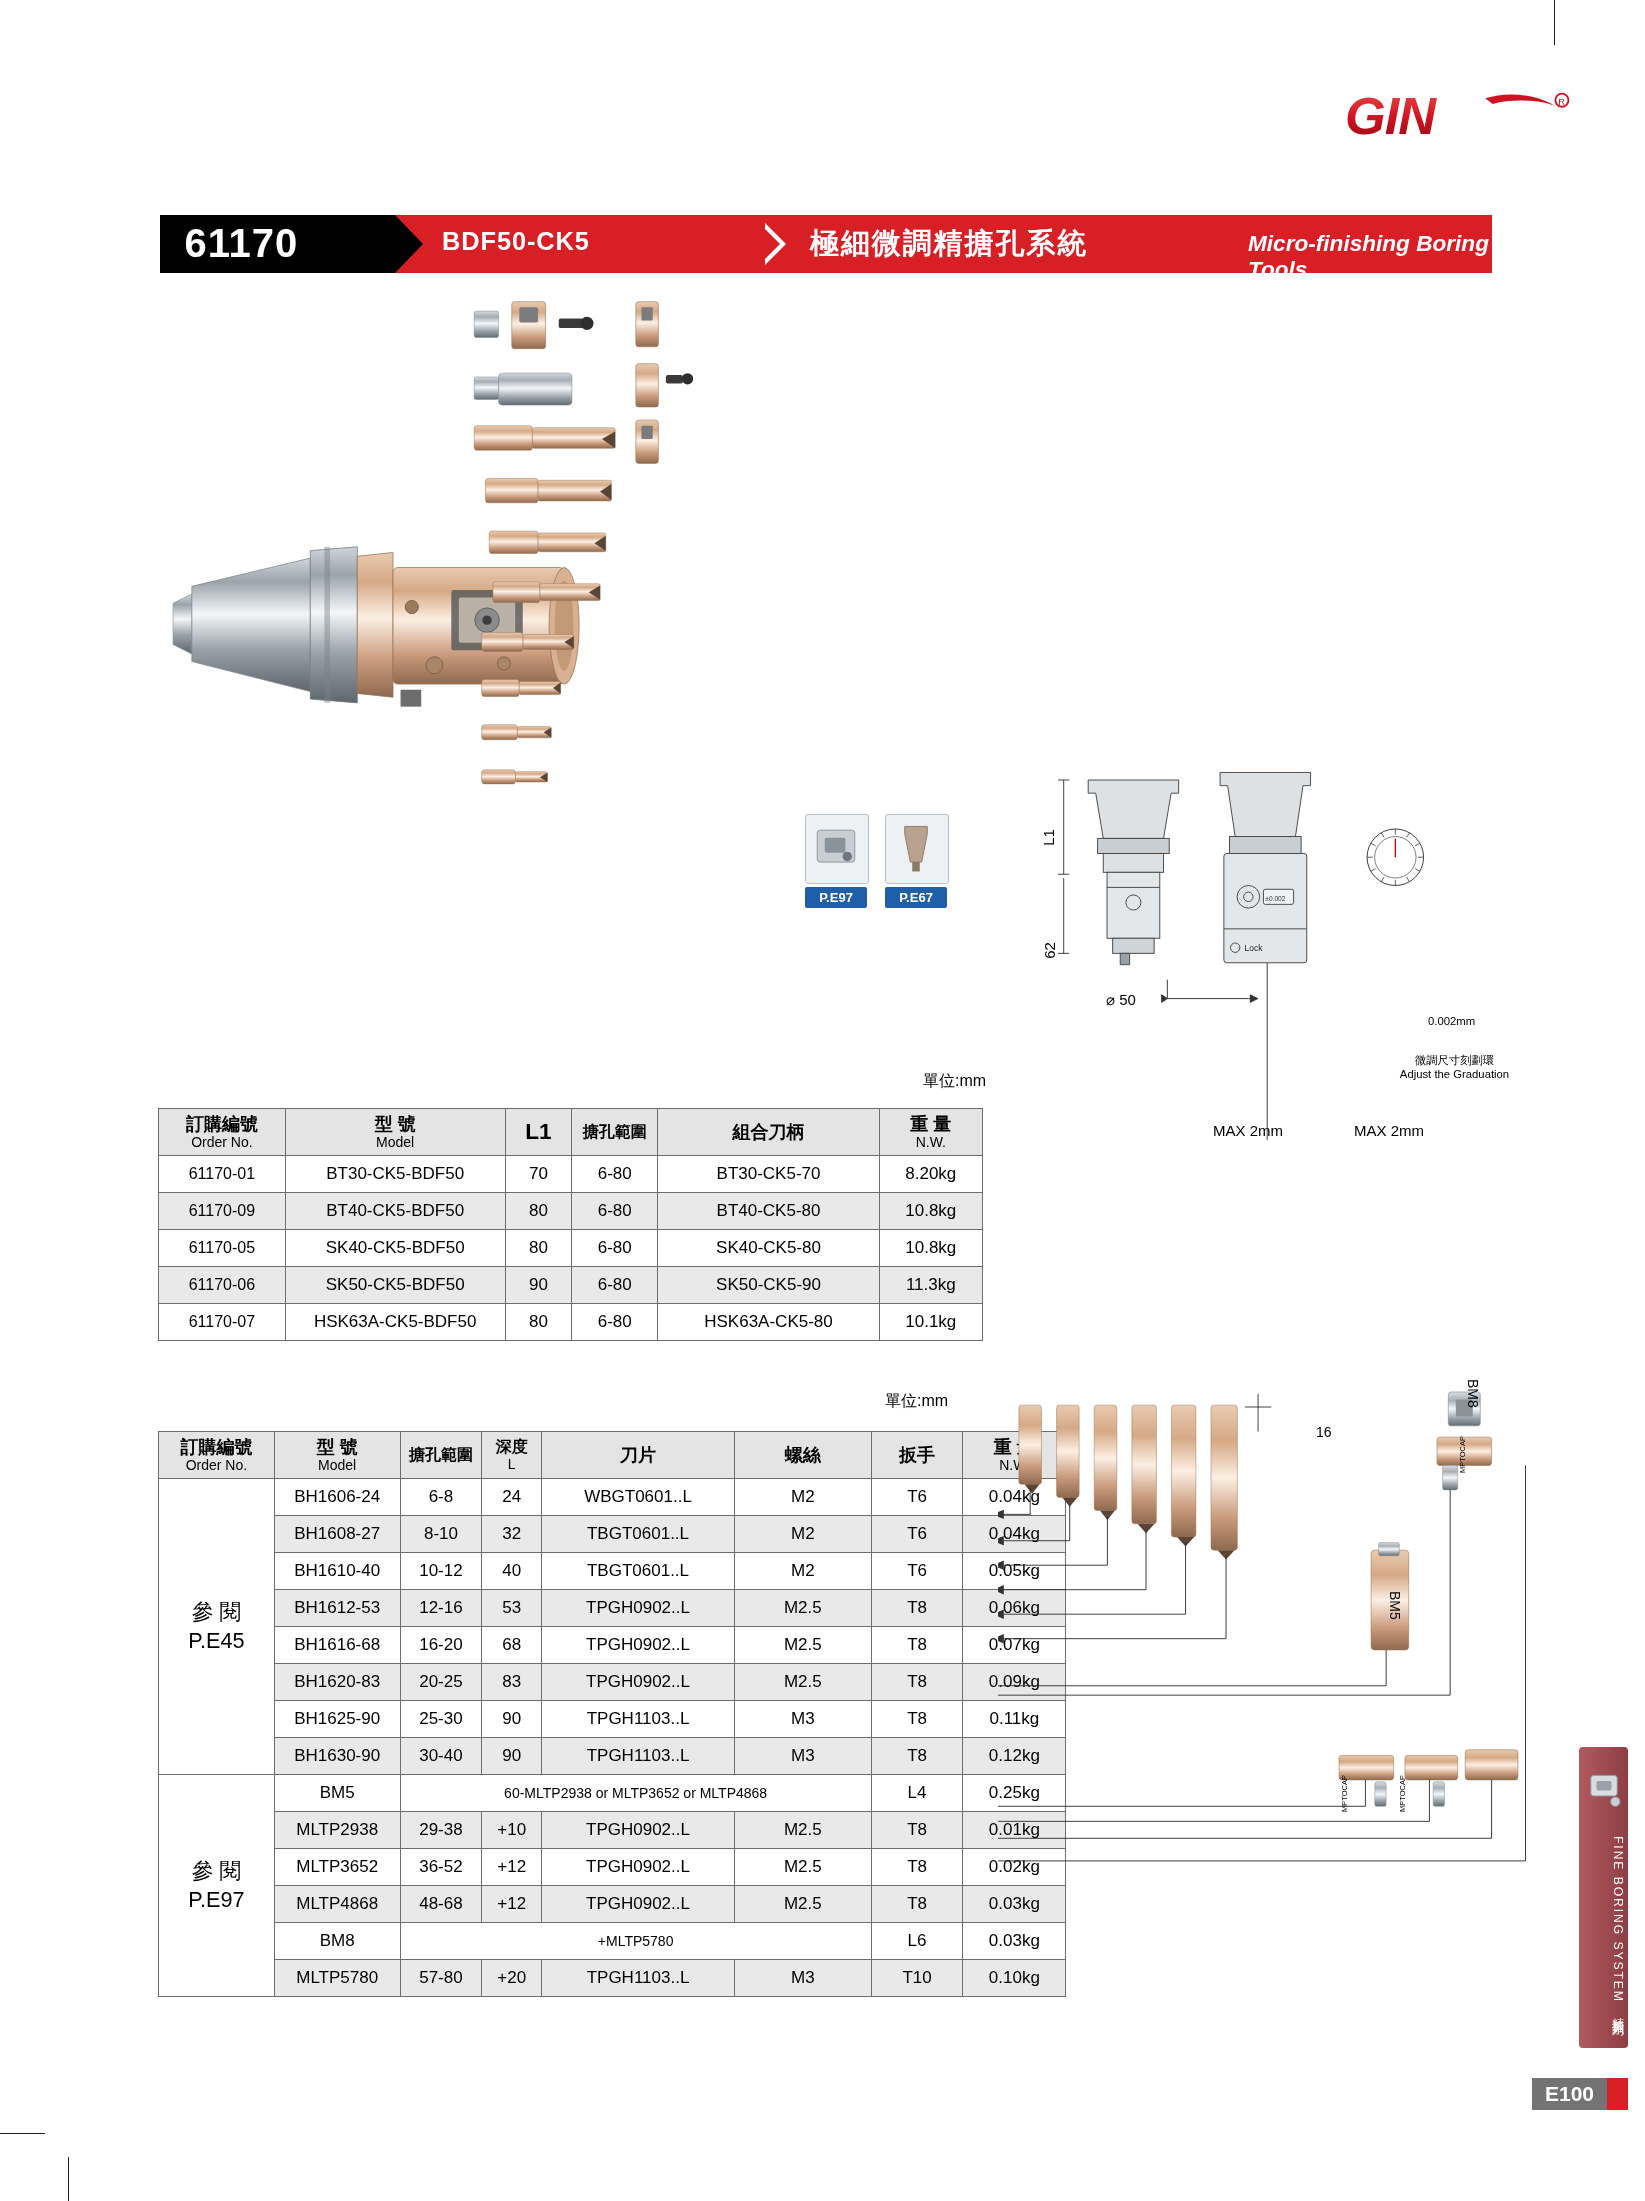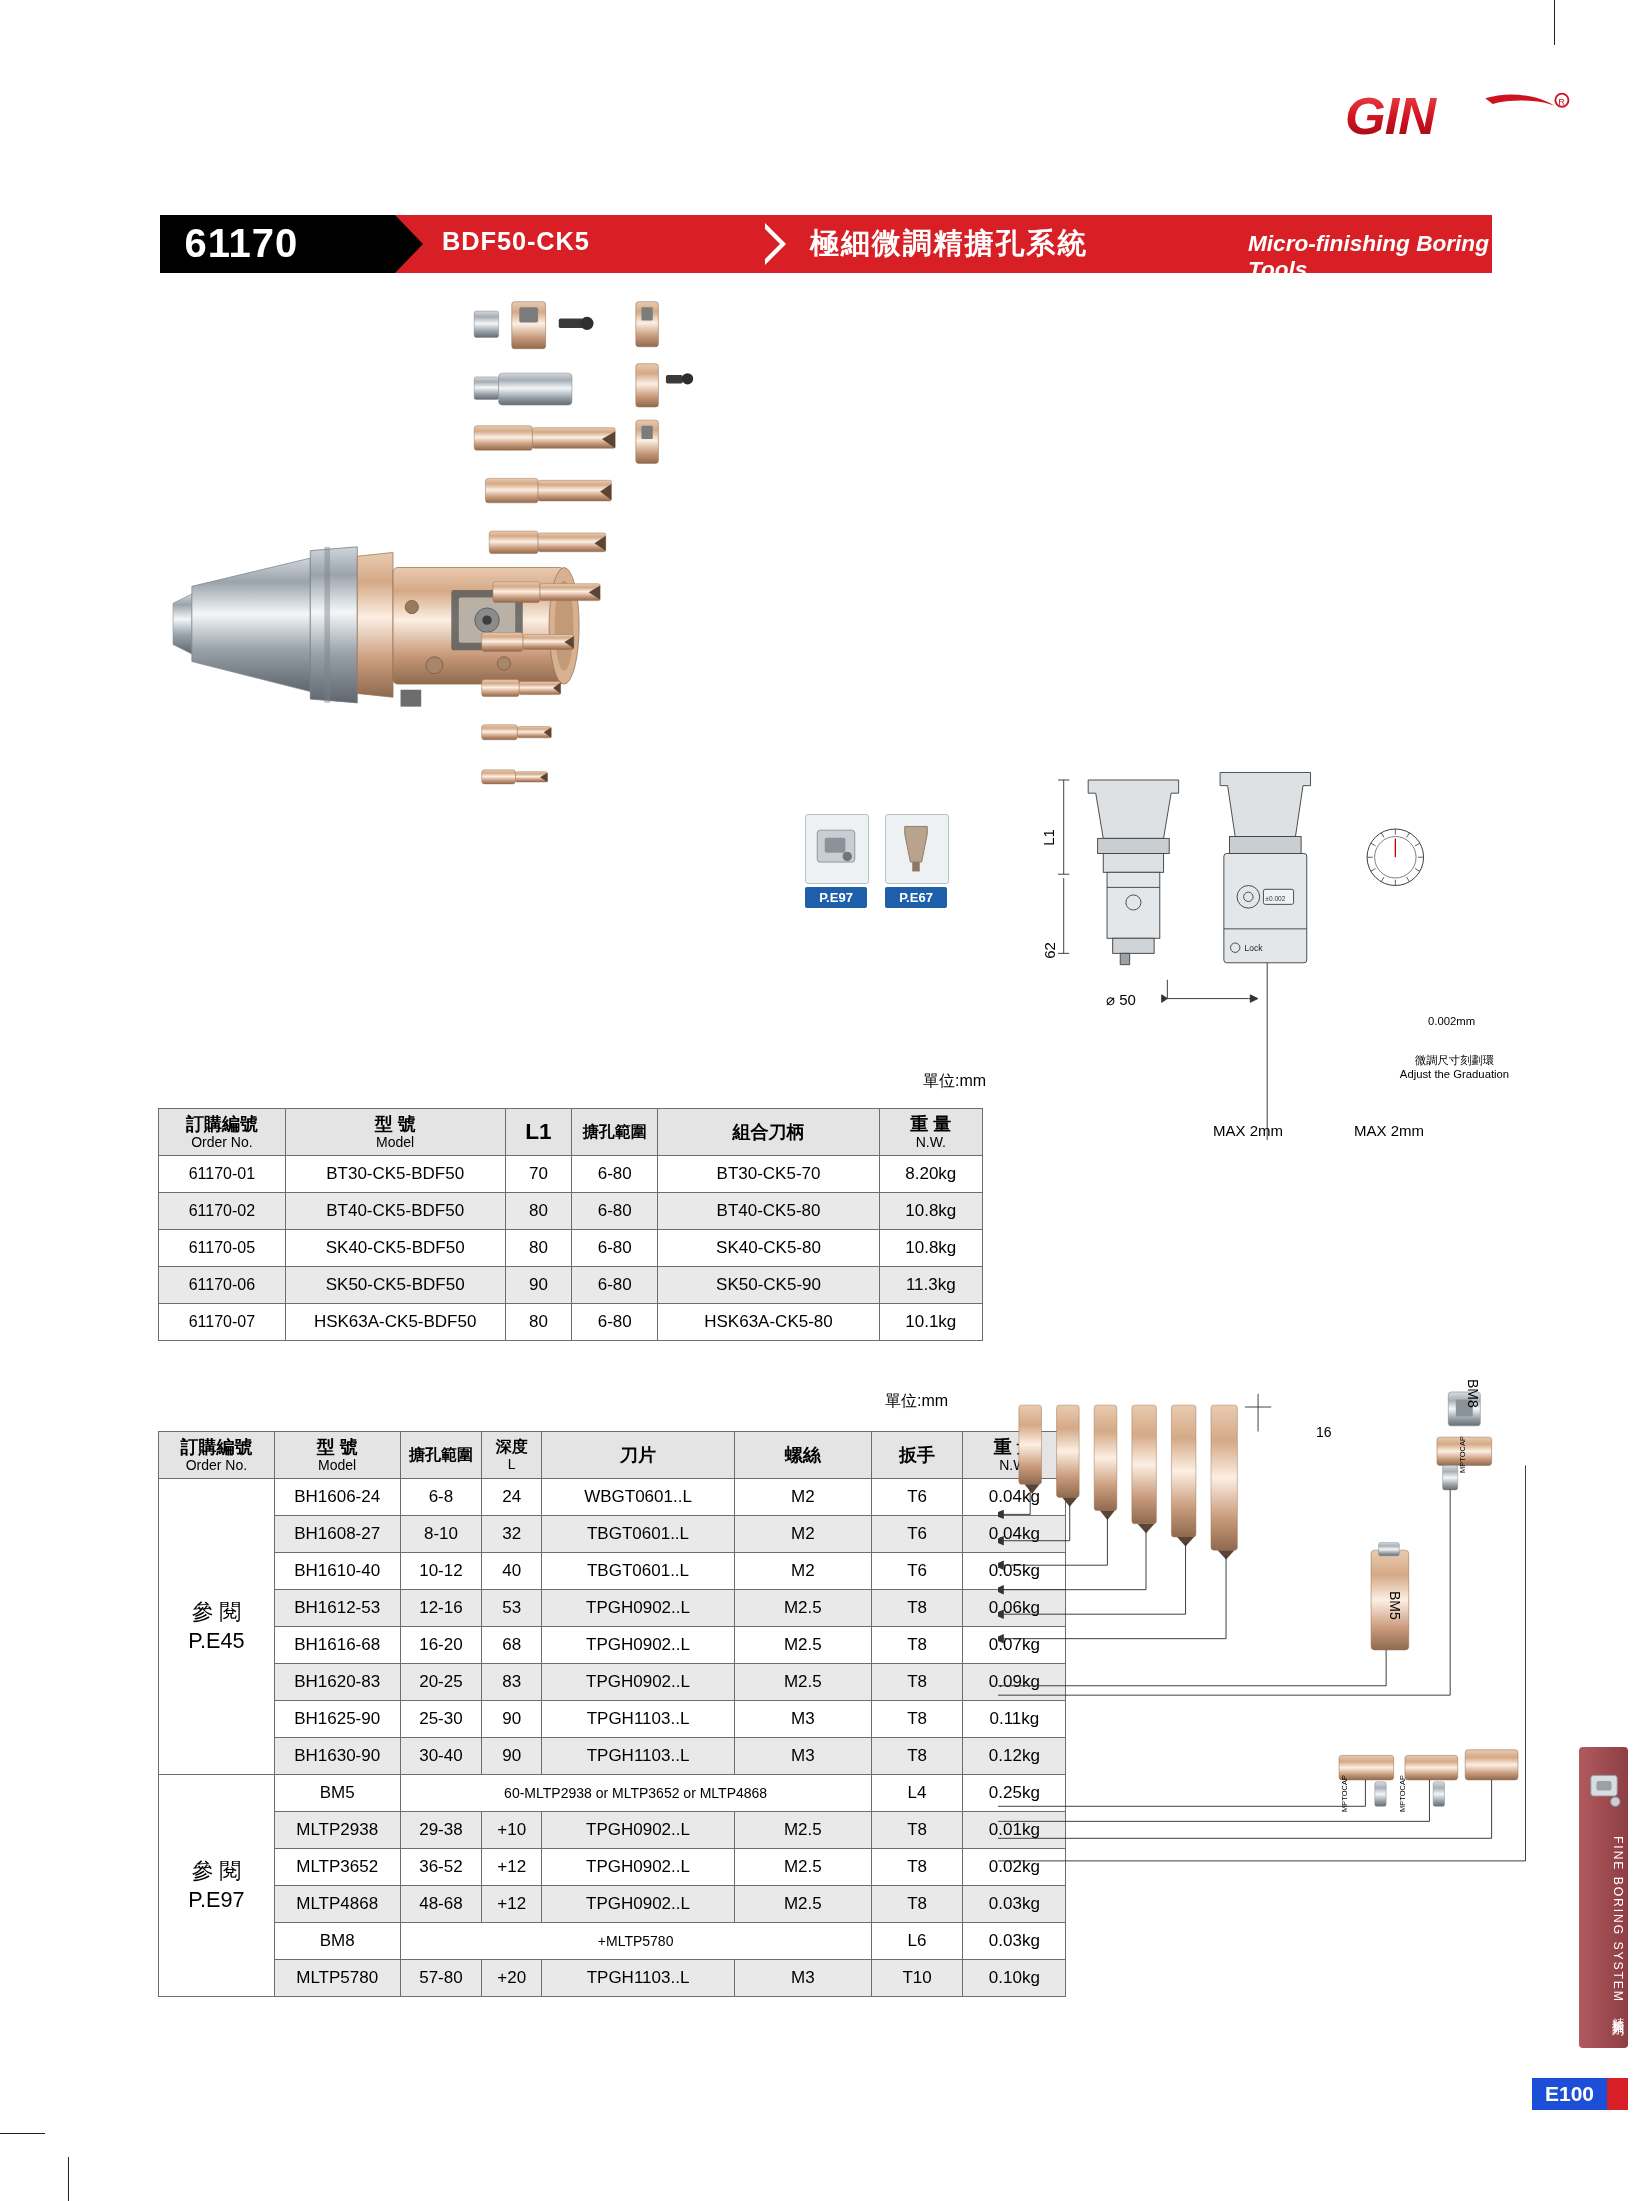--- a/index.html
+++ b/index.html
@@ -236,21 +236,21 @@
     position: absolute;
     top: 17px; left: 5.6px;
     width: 38px; height: 49px;
   }
 
   
   .pagenum {
     position: absolute;
     right: 17px;
     bottom: 92px;
-    background: #1d4ed8;
+    background: #737373;
     color: #fff;
     font-size: 21px;
     font-weight: bold;
     padding: 3.8px 13px;
   }
   .pagenum-bar {
     position: absolute;
     right: 17px;
     bottom: 92px;
     width: 21px;
@@ -551,21 +551,21 @@
     <tbody>
       <tr>
         <td class="ordno">61170-01</td>
         <td class="leftcell">BT30-CK5-BDF50</td>
         <td>70</td>
         <td>6-80</td>
         <td>BT30-CK5-70</td>
         <td>8.20kg</td>
       </tr>
       <tr class="alt">
-        <td class="ordno">61170-02</td>
+        <td class="ordno">61170-09</td>
         <td class="leftcell">BT40-CK5-BDF50</td>
         <td>80</td>
         <td>6-80</td>
         <td>BT40-CK5-80</td>
         <td>10.8kg</td>
       </tr>
       <tr>
         <td class="ordno">61170-05</td>
         <td class="leftcell">SK40-CK5-BDF50</td>
         <td>80</td>

